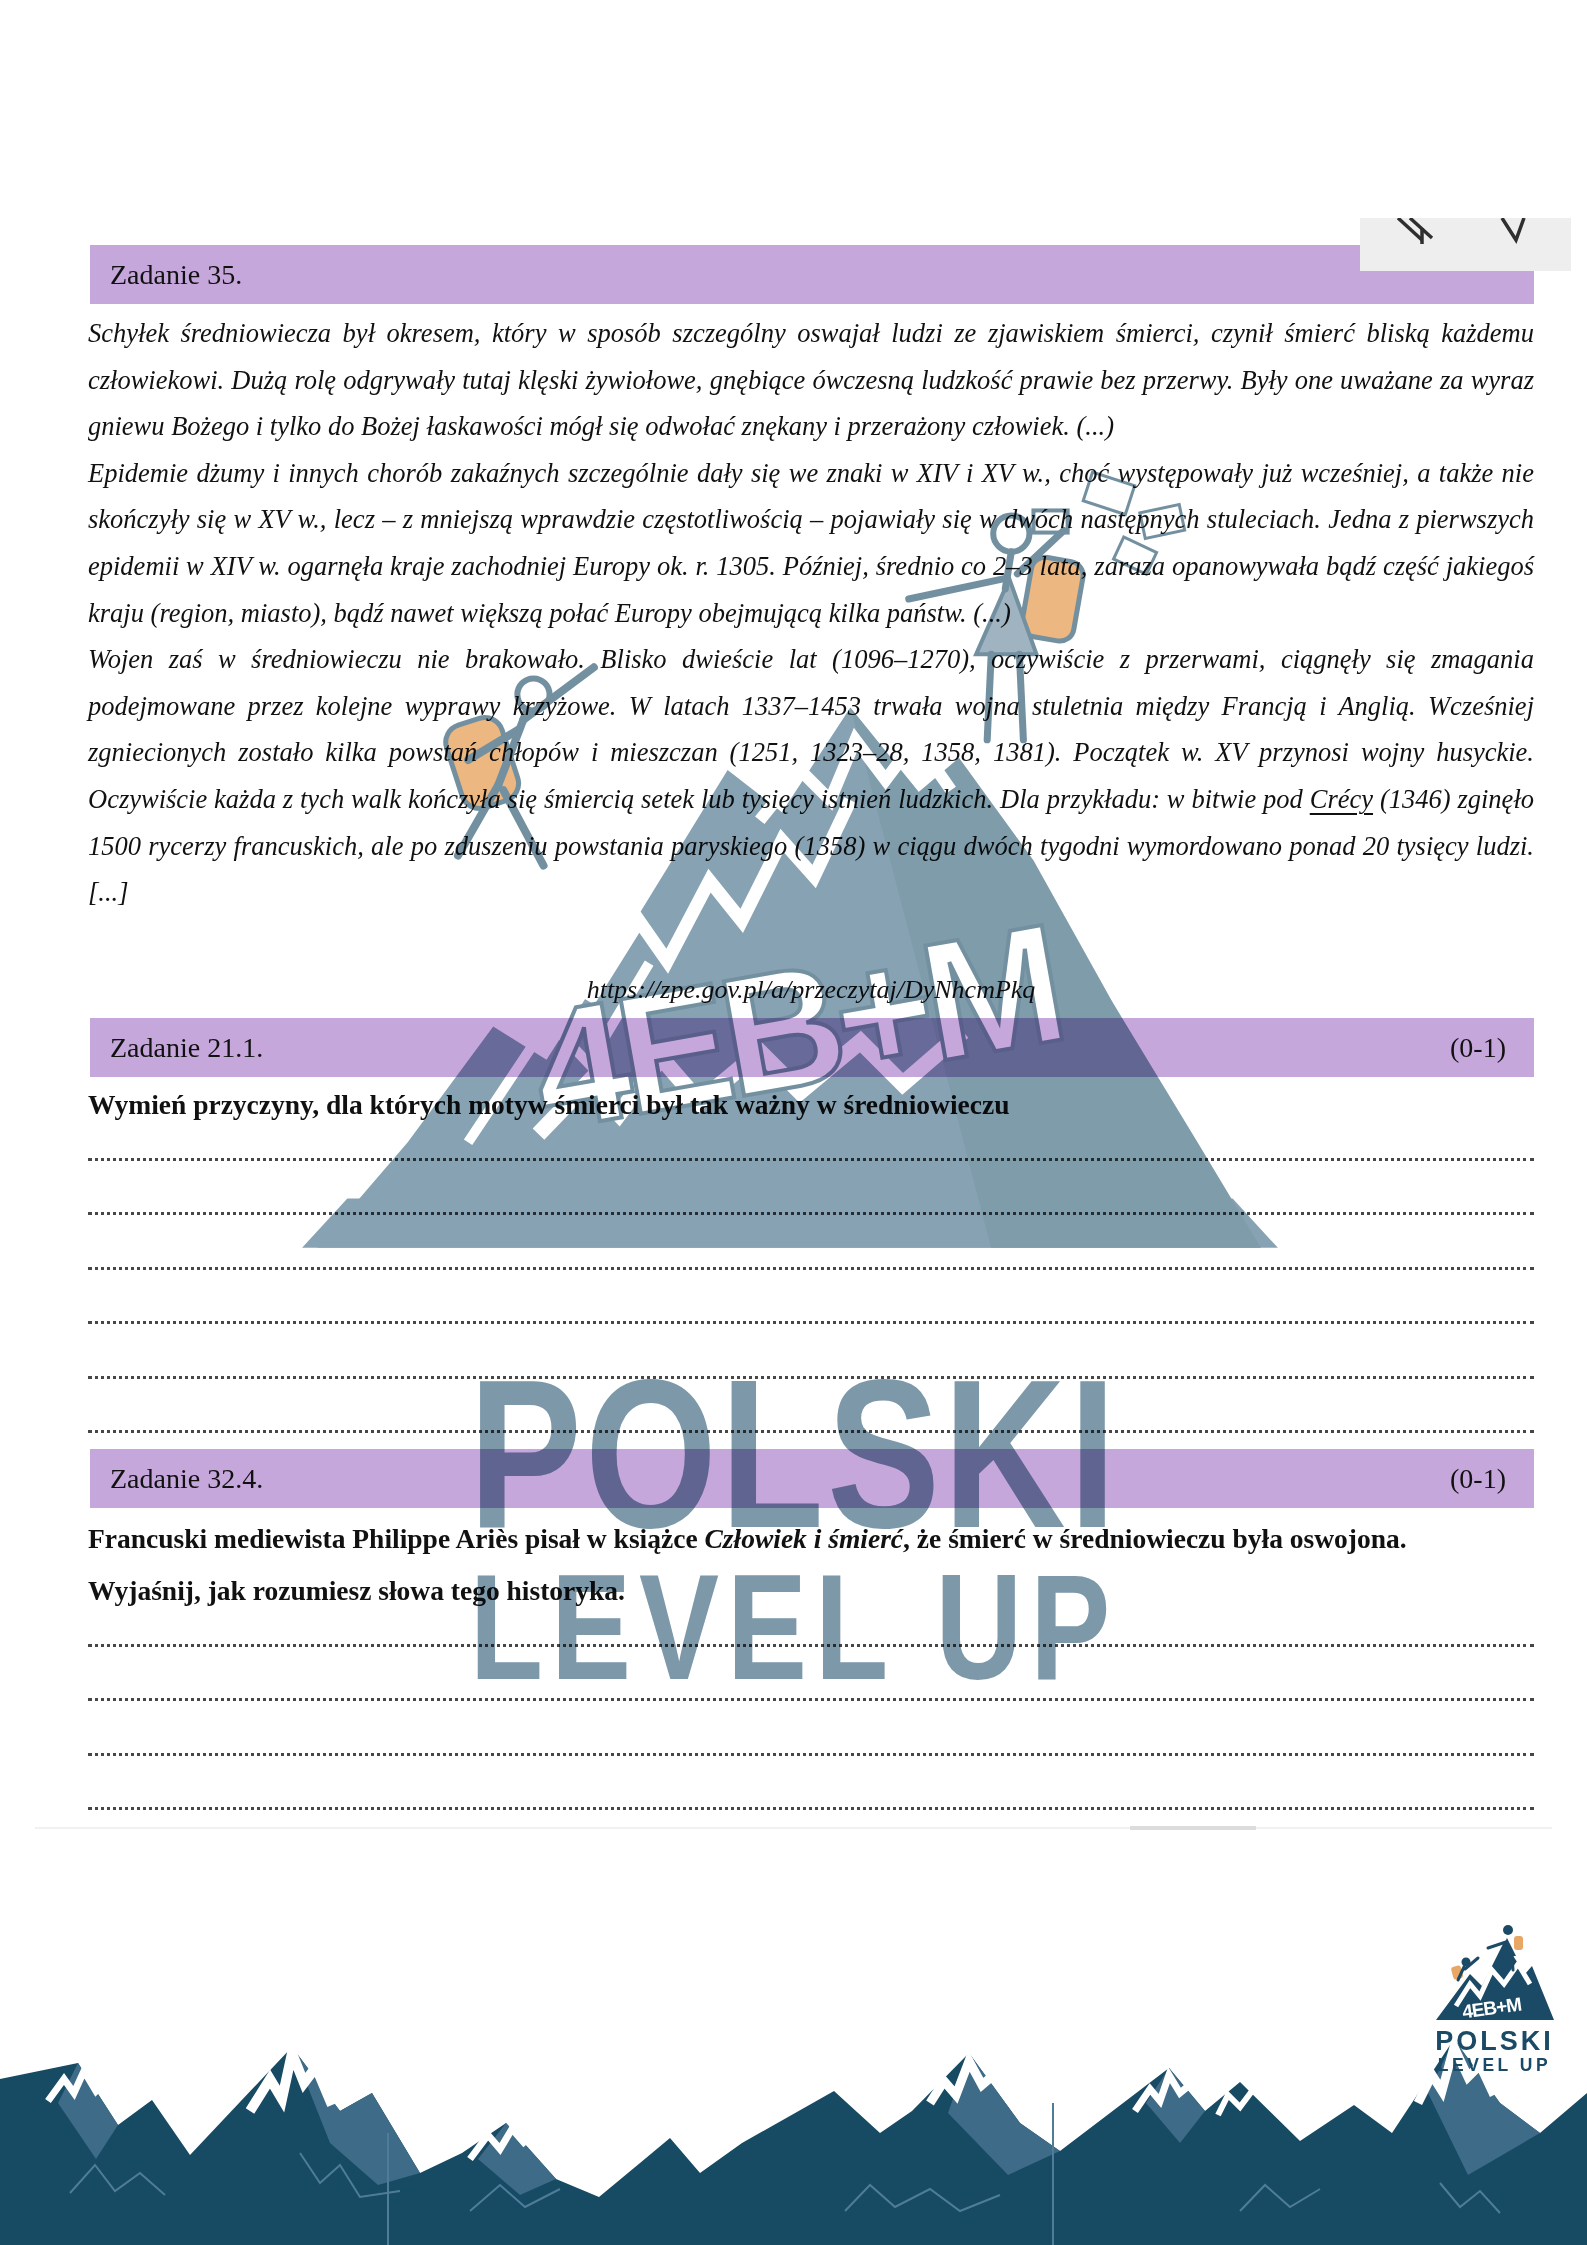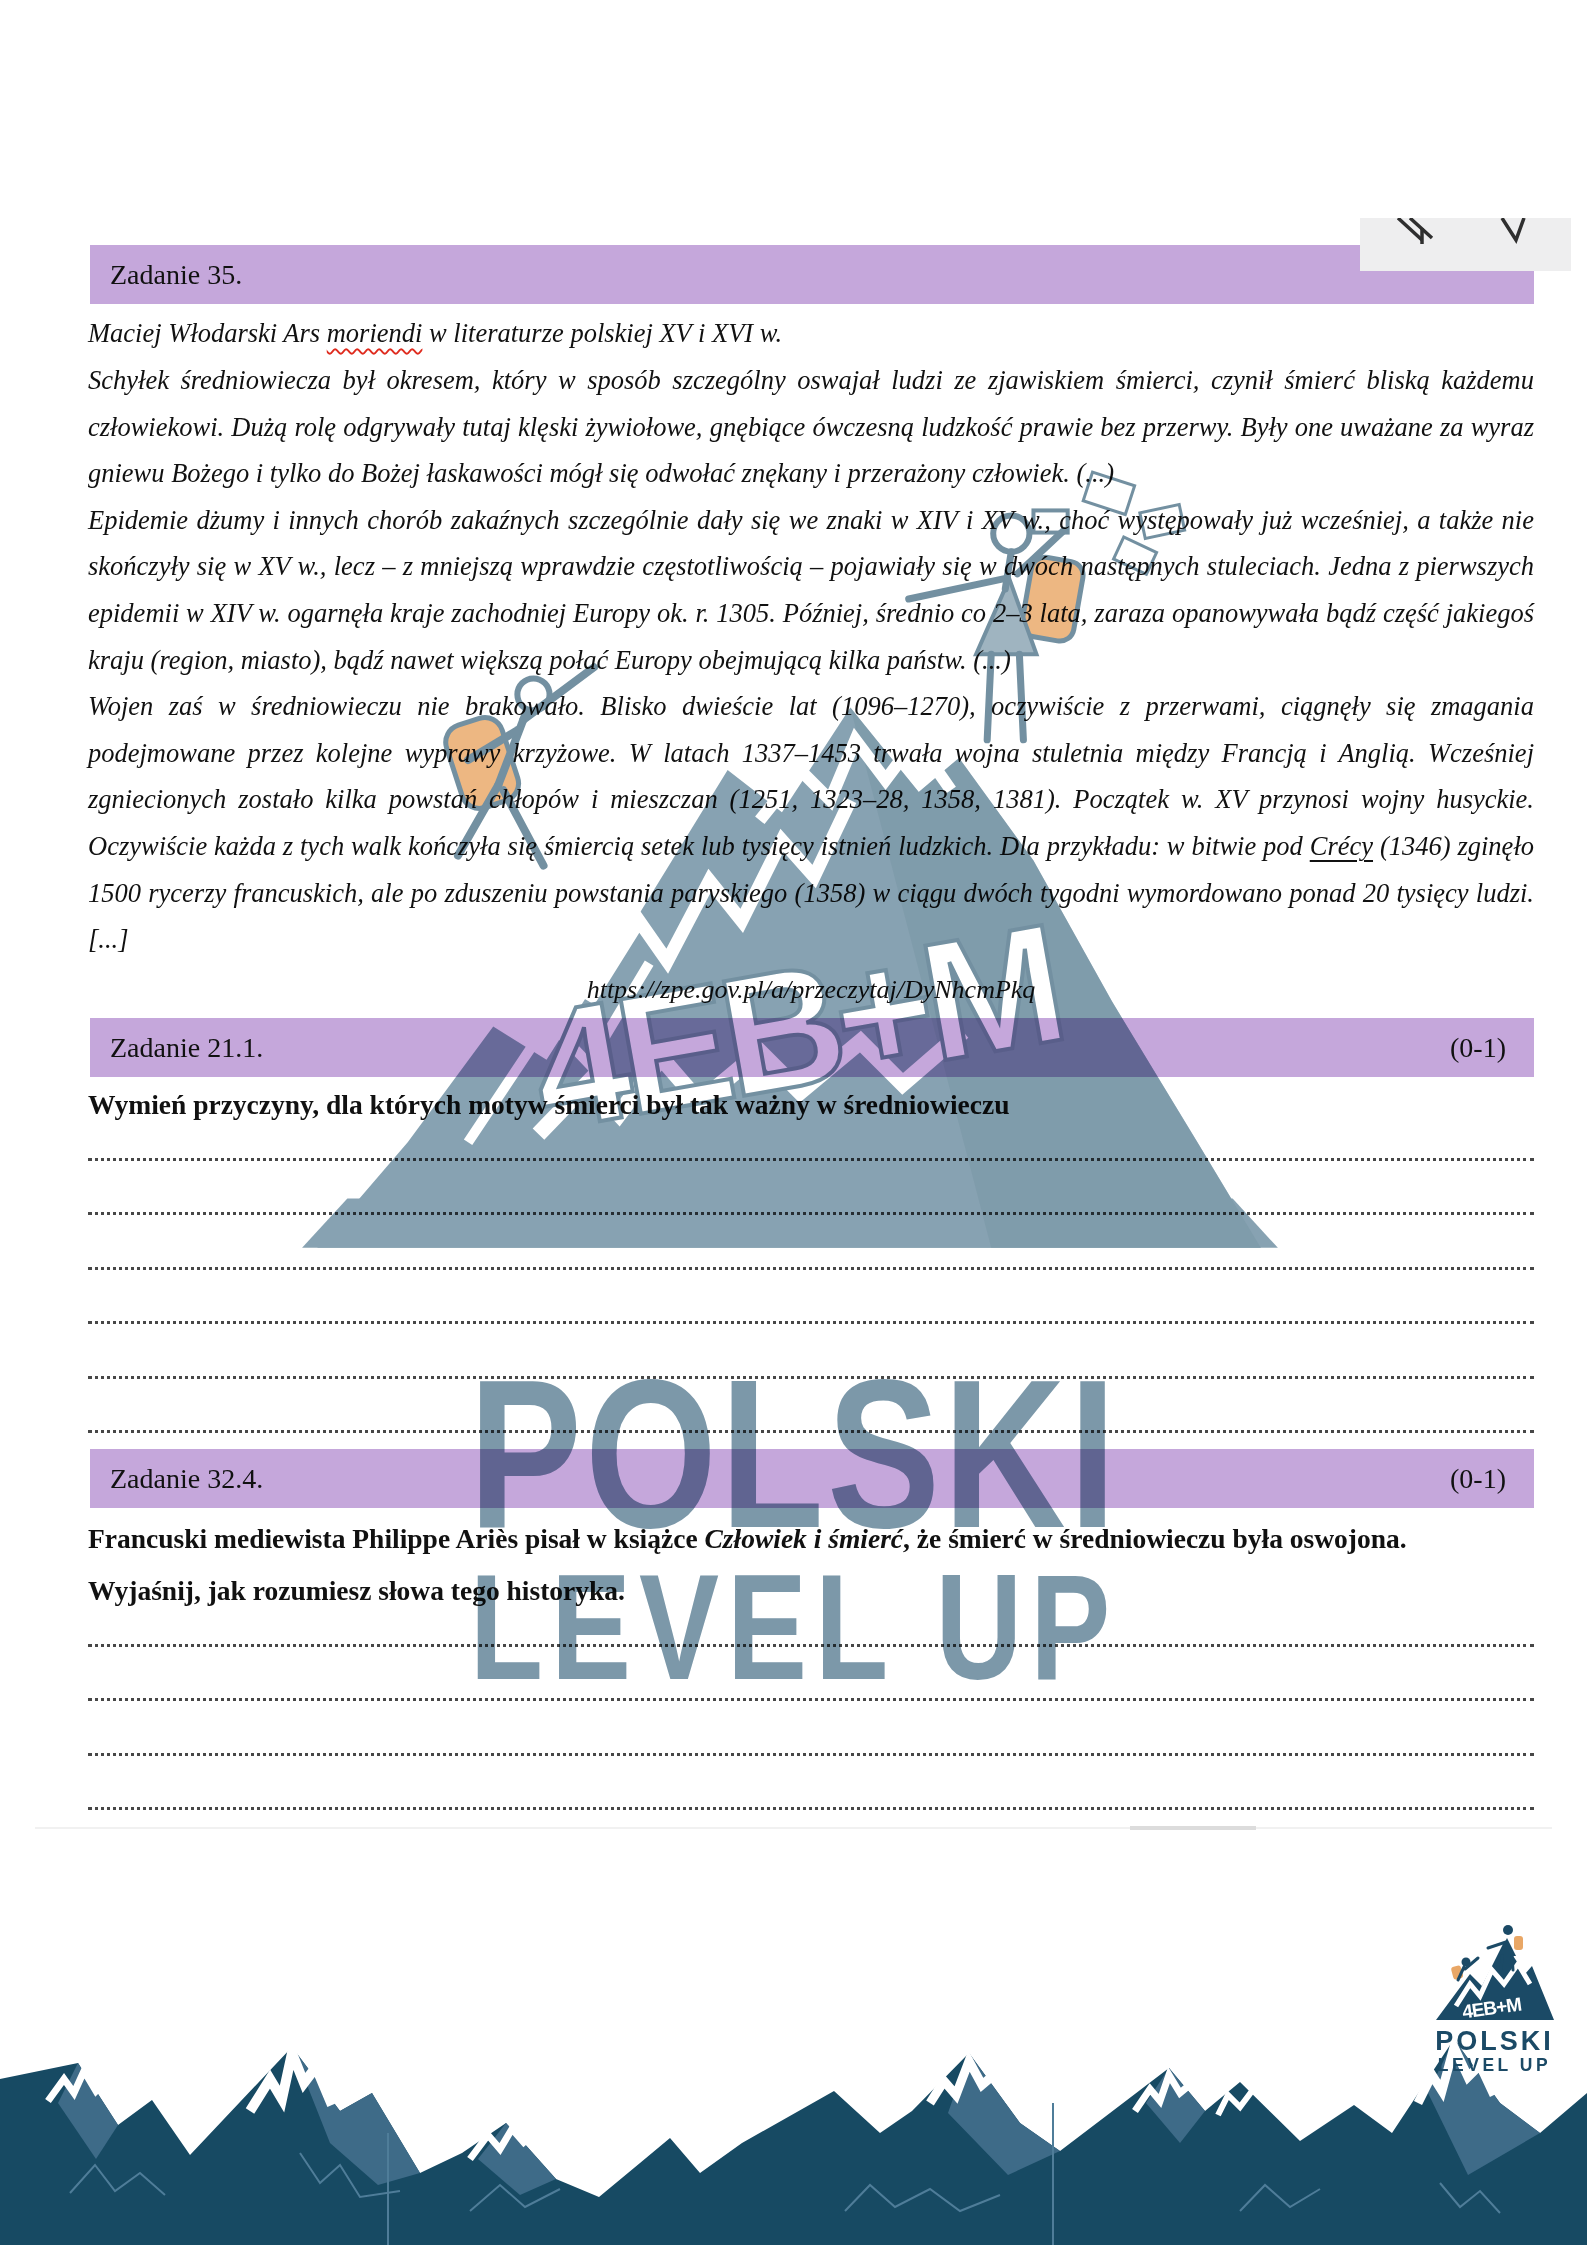--- a/index.html
+++ b/index.html
@@ -75,21 +75,20 @@
       </g>
     </g>
   </svg>
 </div>
 
 <div class="abs taskbar" style="top:245px">
   <span class="tlabel">Zadanie 35.</span>
 </div>
 
 <div class="abs text-col">
-  <p class="intro"><span>Maciej Włodarski Ars </span><span class="sq">moriendi</span><span> w literaturze polskiej XV i XVI w.</span></p>
   <p>Schyłek średniowiecza był okresem, który w sposób szczególny oswajał ludzi ze zjawiskiem śmierci, czynił śmierć bliską każdemu człowiekowi. Dużą rolę odgrywały tutaj klęski żywiołowe, gnębiące ówczesną ludzkość prawie bez przerwy. Były one uważane za wyraz gniewu Bożego i tylko do Bożej łaskawości mógł się odwołać znękany i przerażony człowiek. (...)</p>
   <p>Epidemie dżumy i innych chorób zakaźnych szczególnie dały się we znaki w XIV i XV w.,  choć występowały już wcześniej, a także nie skończyły się w XV w.,  lecz – z mniejszą wprawdzie częstotliwością – pojawiały się w dwóch następnych stuleciach. Jedna z pierwszych epidemii w XIV w. ogarnęła kraje zachodniej Europy ok. r. 1305. Później, średnio co 2–3 lata, zaraza opanowywała bądź część jakiegoś kraju (region, miasto), bądź nawet większą połać Europy obejmującą kilka państw. (...)</p>
   <p><span>Wojen zaś w średniowieczu nie brakowało. Blisko dwieście lat (1096–1270), oczywiście z przerwami, ciągnęły się zmagania podejmowane przez kolejne wyprawy krzyżowe. W latach 1337–1453 trwała wojna stuletnia między Francją i Anglią. Wcześniej zgniecionych zostało kilka powstań chłopów i mieszczan (1251, 1323–28, 1358, 1381). Początek w. XV przynosi wojny husyckie. Oczywiście każda z tych walk kończyła się śmiercią setek lub tysięcy istnień ludzkich. Dla przykładu: w bitwie pod </span><span class="ul">Crécy</span><span> (1346) zginęło 1500 rycerzy francuskich, ale po zduszeniu powstania paryskiego (1358) w ciągu dwóch tygodni wymordowano ponad 20 tysięcy ludzi. [...]</span></p>
 </div>
 
 <div class="abs url-line">https://zpe.gov.pl/a/przeczytaj/DyNhcmPkq</div>
 
 <div class="abs taskbar" style="top:1018px">
   <span class="tlabel">Zadanie 21.1.</span>
   <span class="tpoints">(0-1)</span>

